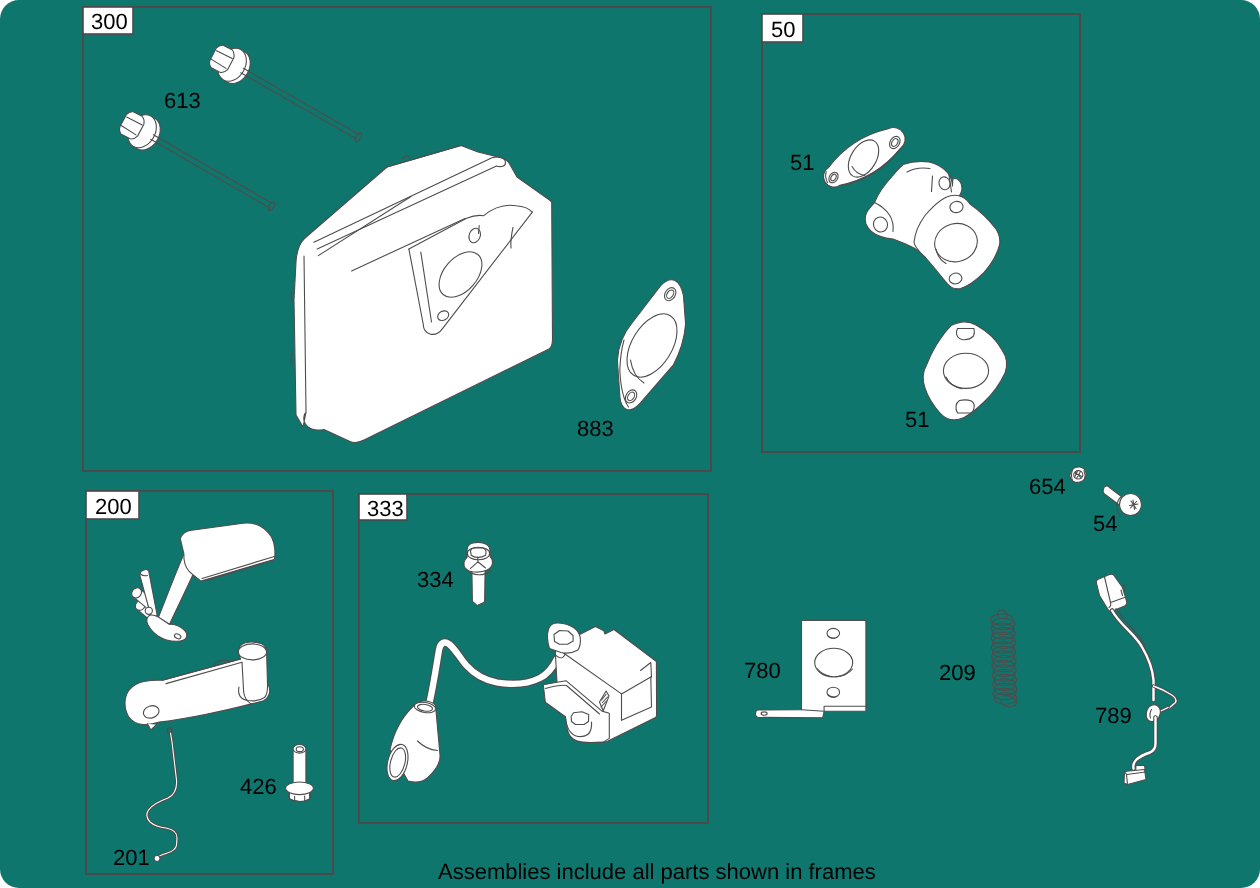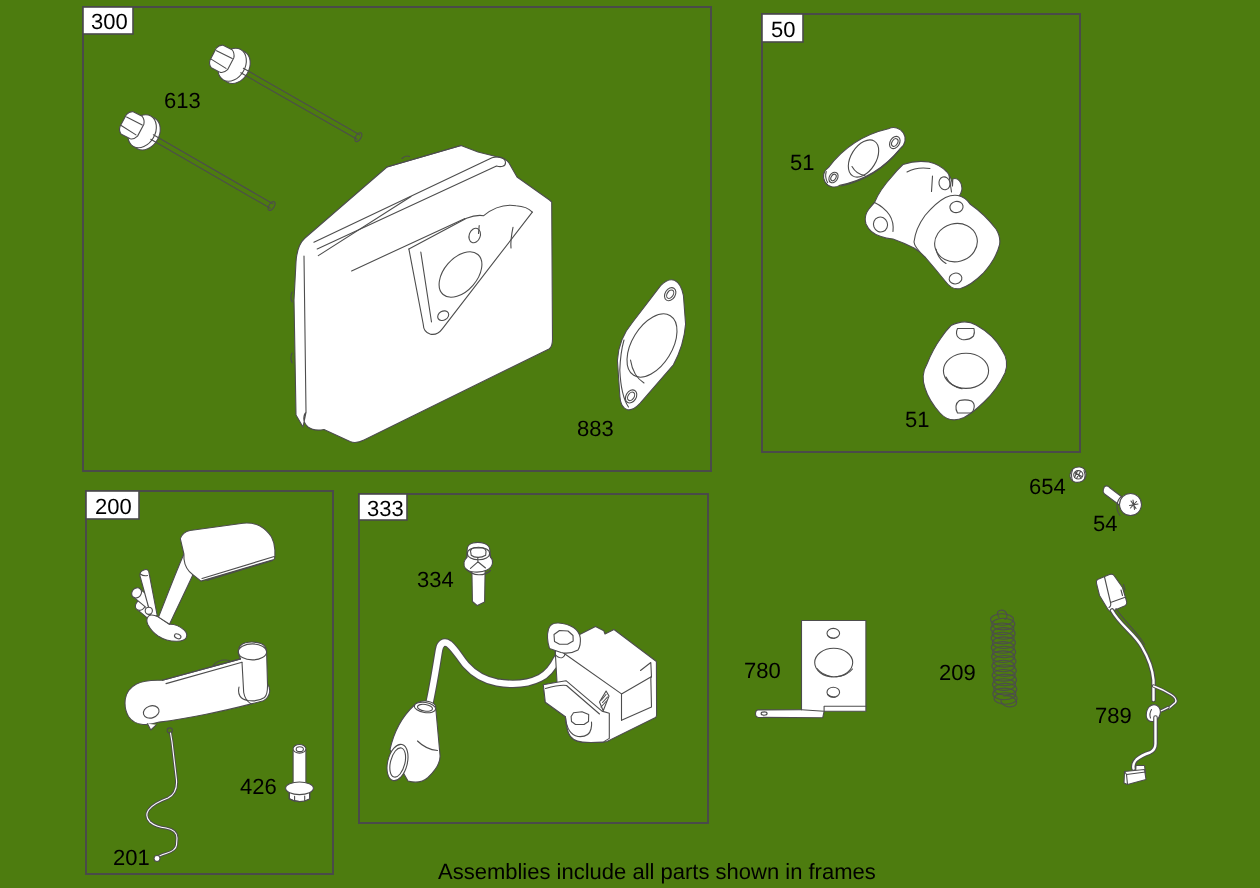--- a/index.html
+++ b/index.html
@@ -1,17 +1,17 @@
 <!DOCTYPE html>
 <html><head>
 <meta charset="utf-8">
 <style>
 html,body{margin:0;padding:0;background:#fff;}
-#stage{position:relative;will-change:transform;width:1260px;height:888px;background:#4d7c0f;overflow:hidden;
-  font-family:"Liberation Sans", sans-serif;}
+#stage{position:relative;will-change:transform;width:1260px;height:888px;background:#0f766e;overflow:hidden;
+  font-family:"Liberation Sans", sans-serif;border-radius:19px;}
 svg{position:absolute;left:0;top:0;}
 text{font-family:"Liberation Sans", sans-serif;fill:#000;text-rendering:geometricPrecision;}
 .num{font-size:22px;}
 .boxnum{font-size:22px;}
 </style>
 </head>
 <body>
 <div id="stage">
 <svg width="1260" height="888" viewBox="0 0 1260 888">
 

